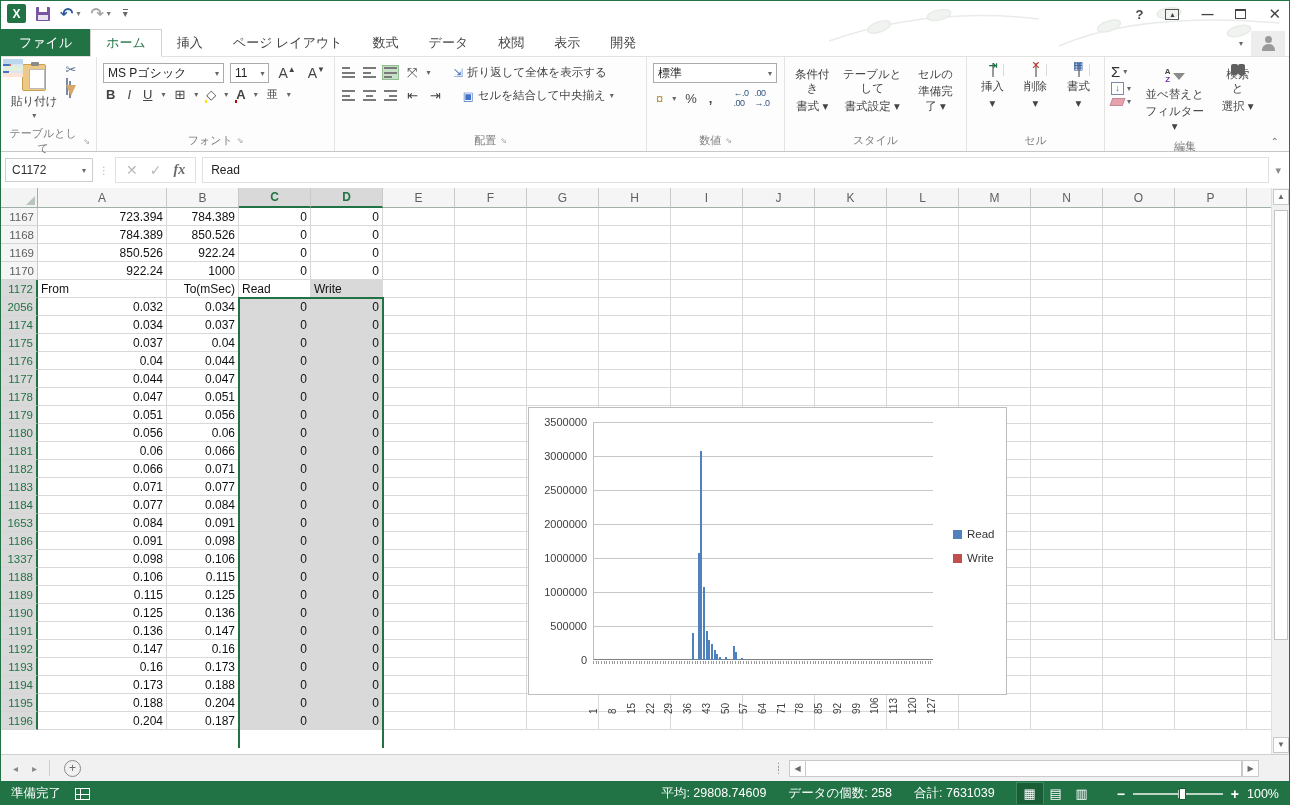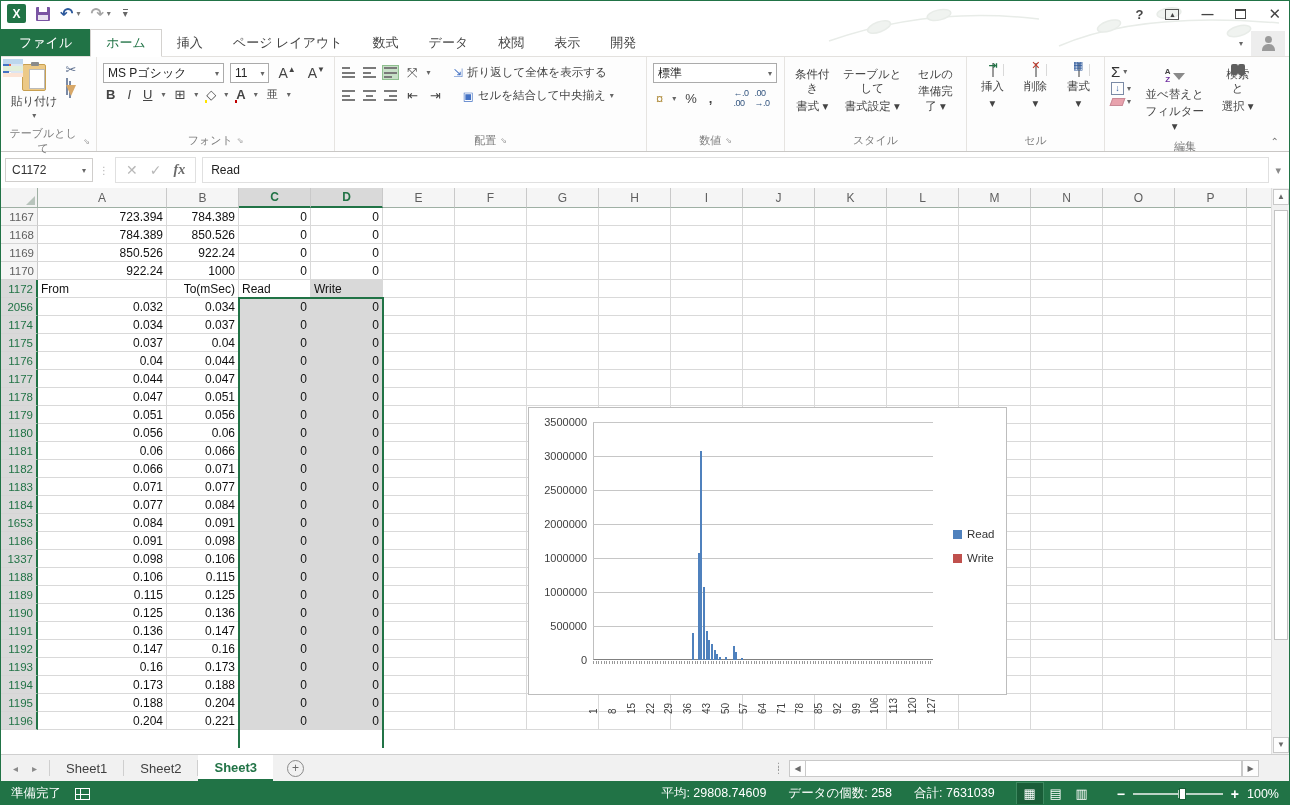--- a/index.html
+++ b/index.html
@@ -1052,21 +1052,21 @@
         <div class="cell" style="width: 72px;"></div>
         <div class="cell" style="width: 72px;"></div>
         <div class="cell" style="width: 72px;"></div>
         <div class="cell" style="width: 72px;"></div>
         <div class="cell" style="width: 72px;"></div>
         <div class="cell" style="width: 26px;"></div>
       </div>
       <div class="grow">
         <div class="rhdr sel">1196</div>
         <div class="cell r" style="width: 129px;">0.204</div>
-        <div class="cell r" style="width: 72px;">0.221</div>
+        <div class="cell r" style="width: 72px;">0.187</div>
         <div class="cell r rangefill" style="width: 72px;">0</div>
         <div class="cell r rangefill" style="width: 72px;">0</div>
         <div class="cell" style="width: 72px;"></div>
         <div class="cell" style="width: 72px;"></div>
         <div class="cell" style="width: 72px;"></div>
         <div class="cell" style="width: 72px;"></div>
         <div class="cell" style="width: 72px;"></div>
         <div class="cell" style="width: 72px;"></div>
         <div class="cell" style="width: 72px;"></div>
         <div class="cell" style="width: 72px;"></div>
@@ -1145,27 +1145,20 @@
     <span class="vthumb" style="top:22px; height:430px;"></span>
     <span class="varr" style="bottom:1px;">▼</span>
   </div>
 
   <div class="tabbar">
     <span class="tnav">
       <span>◂</span>
       <span>▸</span>
     </span>
     <span class="tdiv"></span>
-    <span id="sheet-tabs" style="display:flex;">
-        <span class="stab">Sheet1</span>
-        <span class="tdiv"></span>
-        <span class="stab">Sheet2</span>
-        <span class="tdiv"></span>
-        <span class="stab active">Sheet3</span>
-      </span>
     <span class="addsheet">+</span>
     <span class="hsplit">⋮<br>⋮</span>
     <span class="hscroll">
       <span class="harr">◀</span>
       <span class="hthumb"></span>
       <span class="harr r">▶</span>
     </span>
   </div>
 
   <div class="statusbar">

